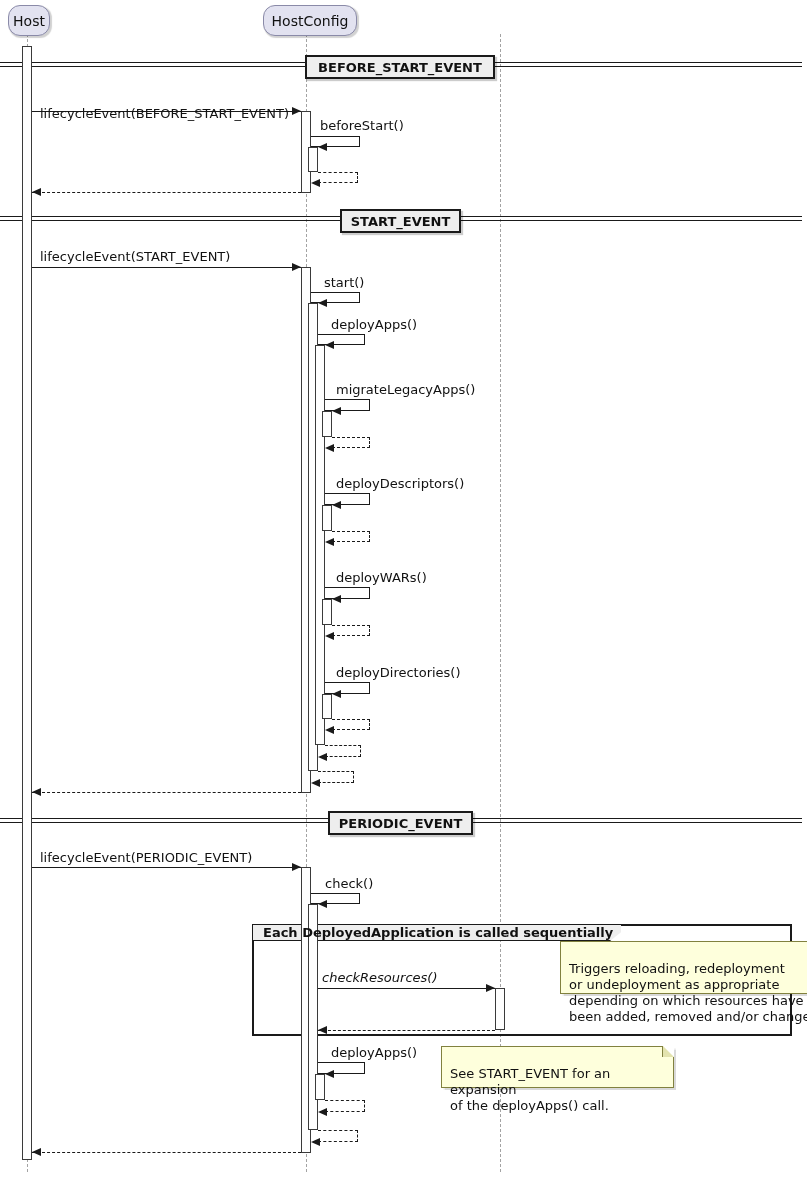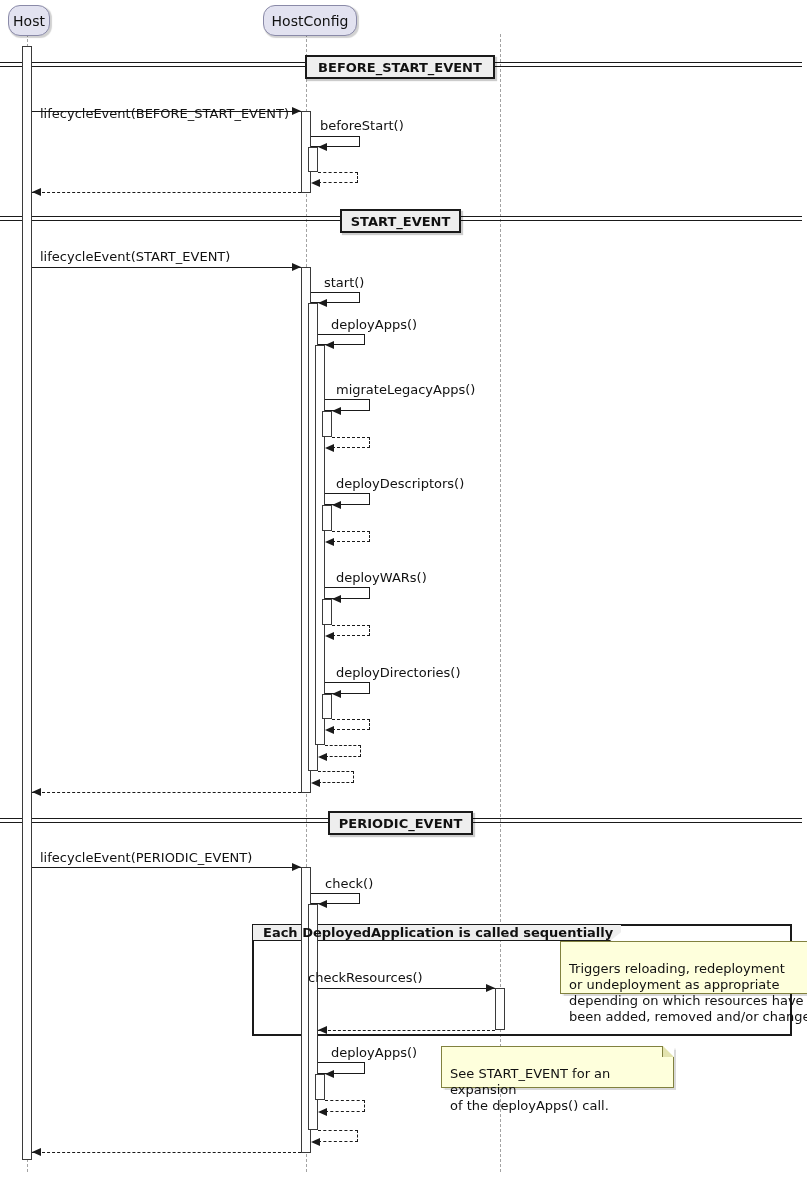--- a/index.html
+++ b/index.html
@@ -146,21 +146,21 @@
 
   <div class="note" style="left:512px;top:941px;width:276px;height:53px;margin-left:48px;">
     <span>Triggers reloading, redeployment
 or undeployment as appropriate
 depending on which resources have
 been added, removed and/or changed.</span>
     <span class="fold"></span>
     <span class="fold-edge"></span>
   </div>
 
-  <div class="msg" style="left:308px;top:971px;">checkResources()</div>
+  <div class="msg" style="left:322px;top:971px;font-style:italic;">checkResources()</div>
   <div class="line-s" style="left:318px;top:988px;width:177px;"></div>
   <div class="ah-r" style="left:486px;top:984px;"></div>
   <div class="bar" style="left:495px;top:988px;height:42px;"></div>
   <div class="line-d" style="left:318px;top:1030px;width:177px;"></div>
   <div class="ah-l" style="left:318px;top:1026px;"></div>
 
   <div class="msg" style="left:331px;top:1046px;">deployApps()</div>
   <div class="loop-s" style="left:318px;top:1062px;width:47px;height:12px;"></div>
   <div class="ah-l" style="left:325px;top:1070px;"></div>
   <div class="bar" style="left:315px;top:1074px;height:26px;"></div>

